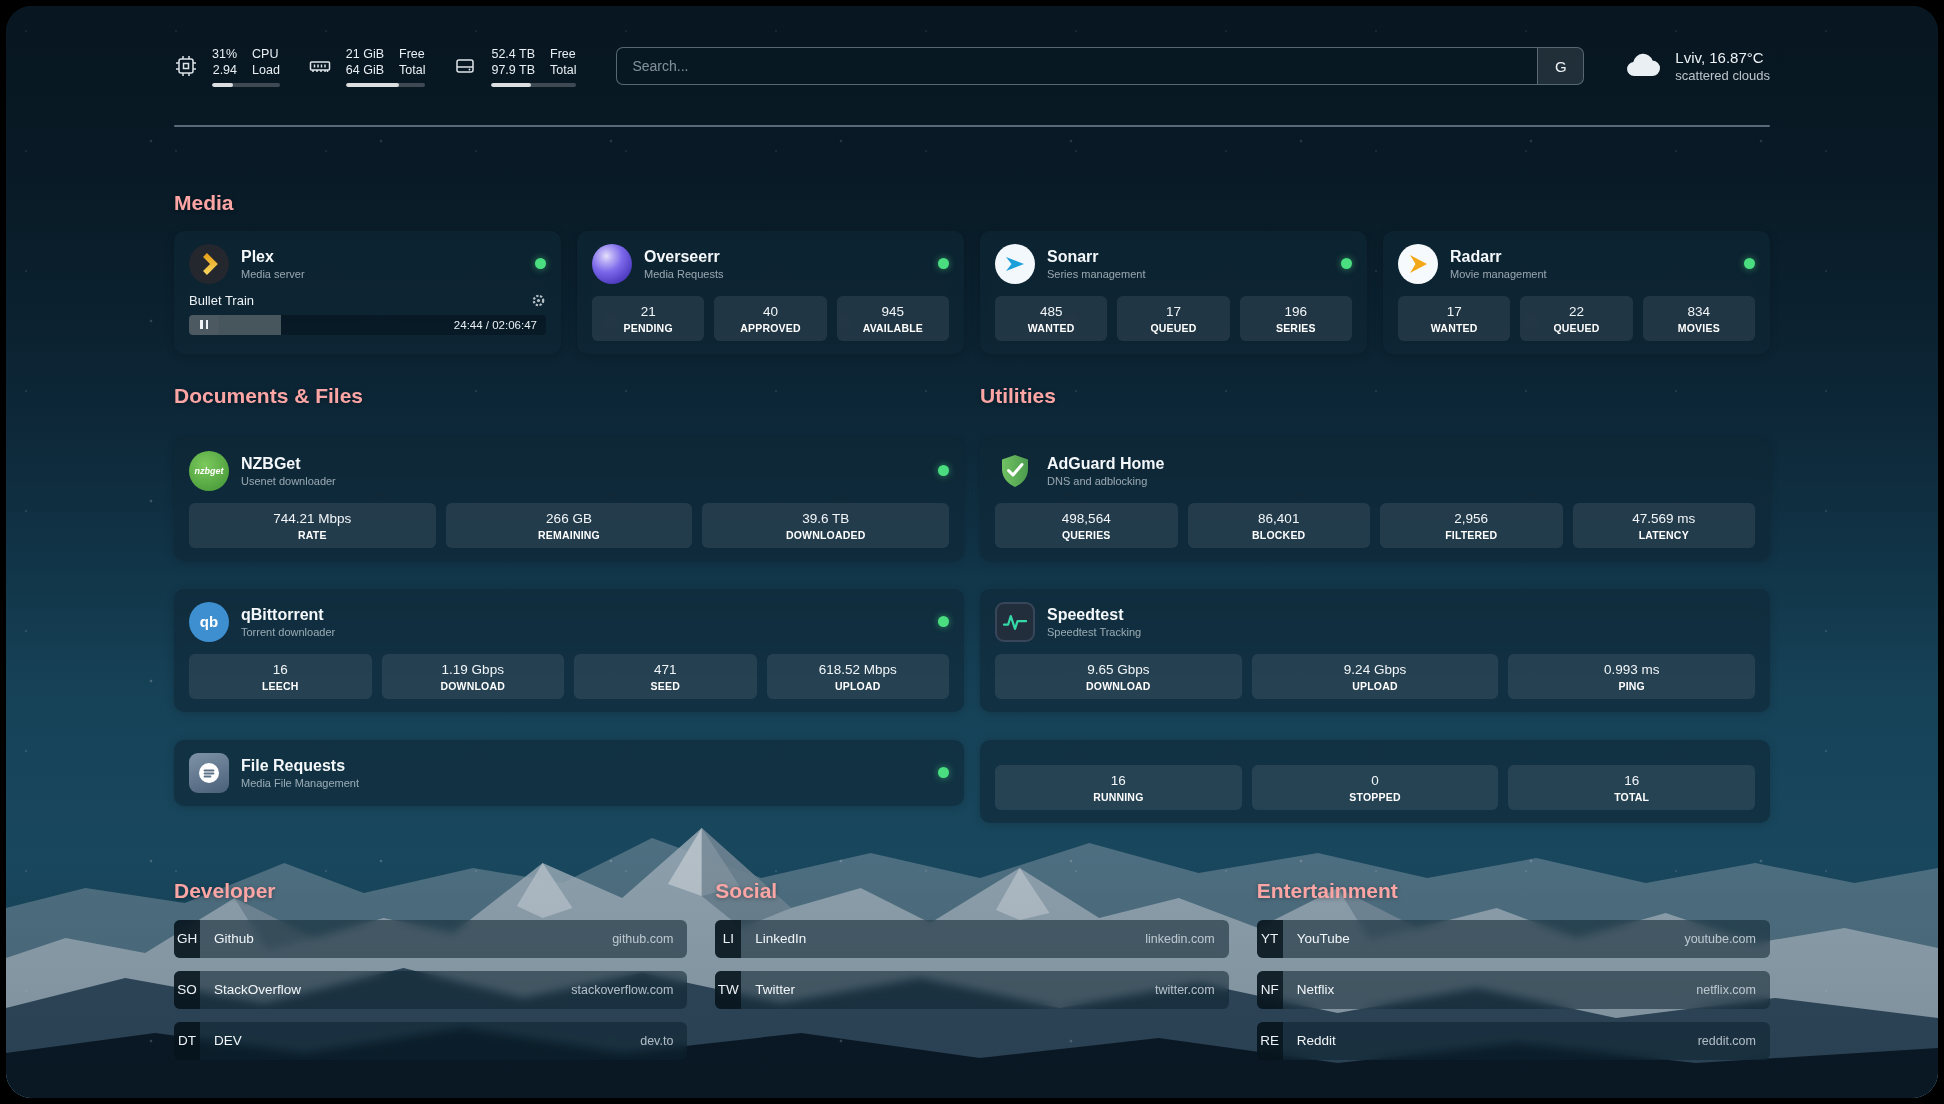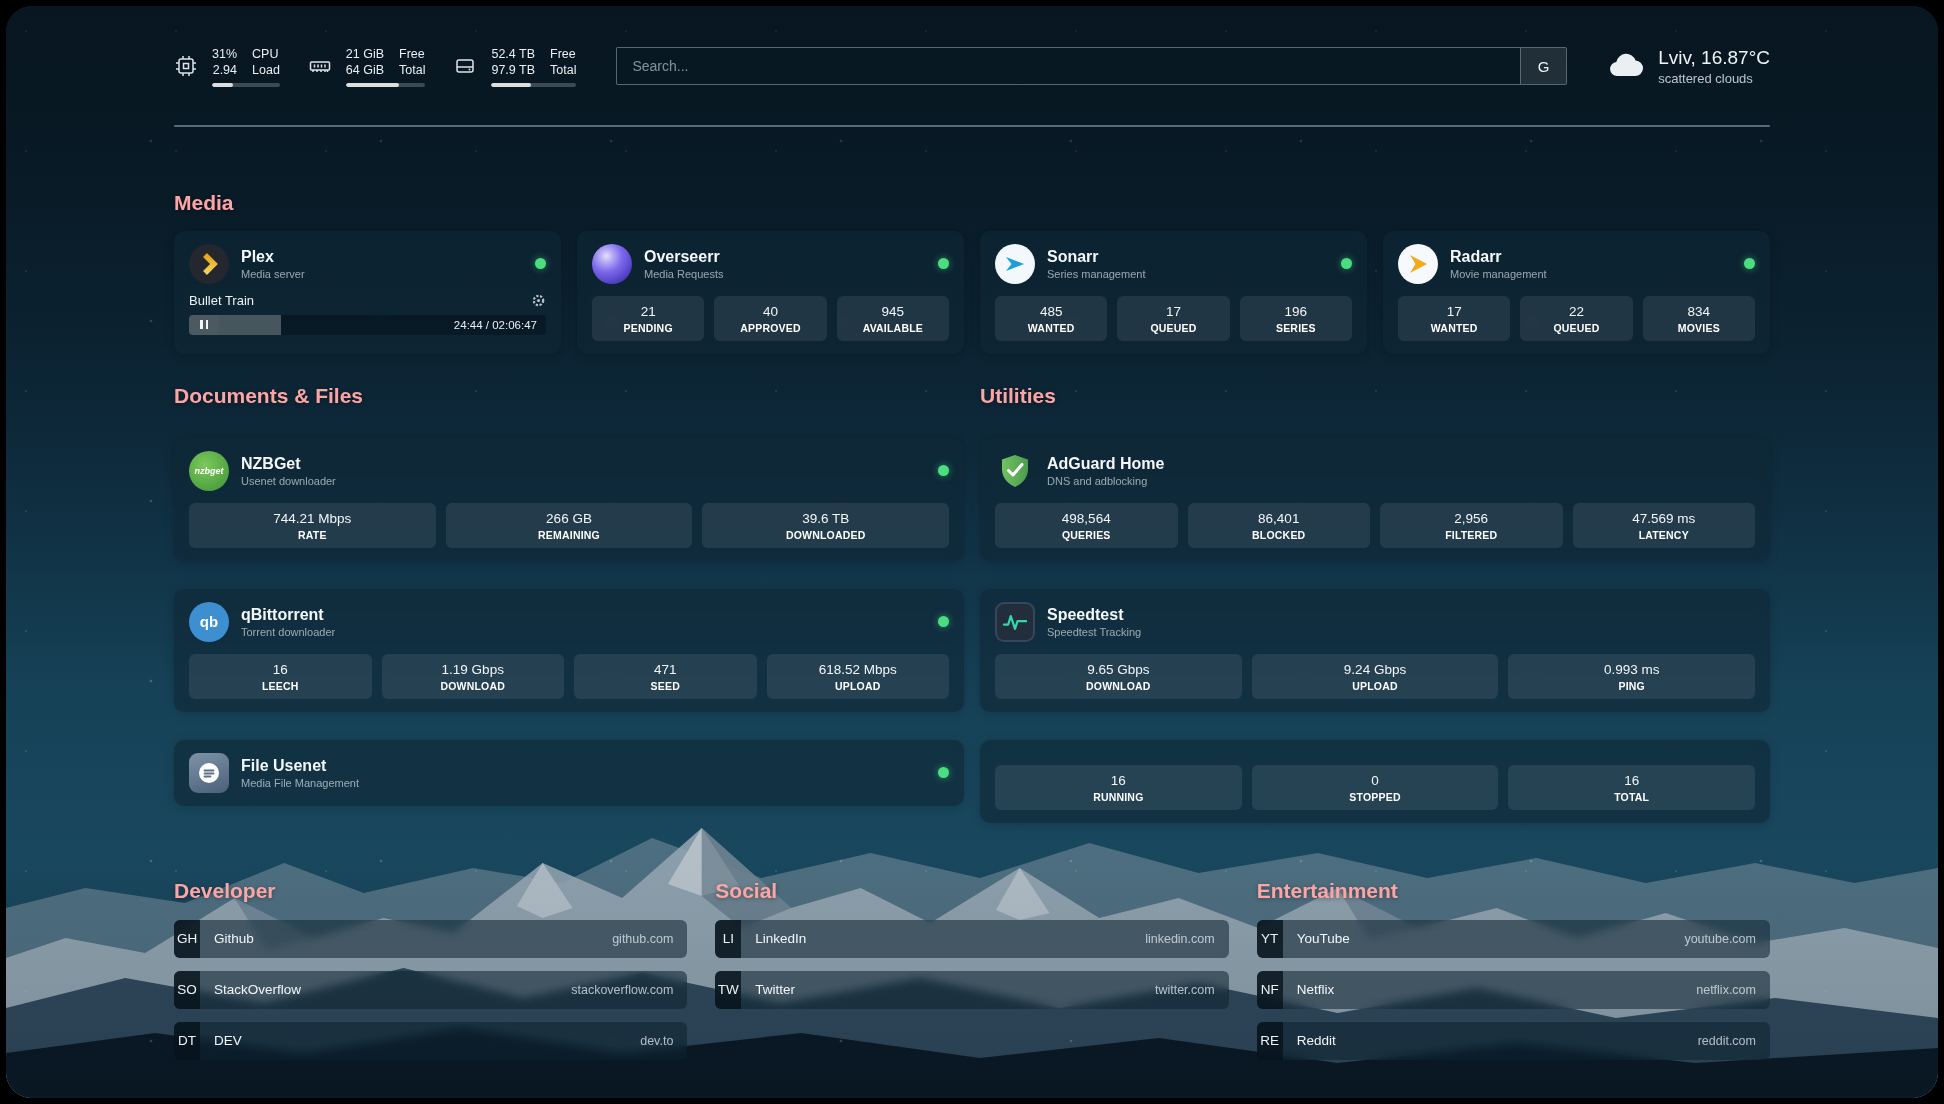--- a/index.html
+++ b/index.html
@@ -37,32 +37,32 @@
   .hw { display:flex; align-items:center; gap:14px; }
   .hw svg { width:24px; height:24px; flex:none; opacity:.95; }
   .hw-body { display:flex; flex-direction:column; }
   .hw-rows { display:flex; gap:15px; }
   .hw-col { display:flex; flex-direction:column; line-height:1.3; font-size:12.5px; color:#e9eff3; }
   .hw-vals { align-items:flex-end; }
   .hw-bar { height:4px; border-radius:2px; background:rgba(255,255,255,0.22); margin-top:4px; overflow:hidden; }
   .hw-fill { height:100%; background:rgba(255,255,255,0.82); border-radius:2px; }
 
   .search { flex:1; display:flex; align-items:stretch; height:38px;
-    border:1px solid rgba(200,215,225,0.42); border-radius:2px;
+    border:1px solid rgba(200,215,225,0.42); border-radius:7px;
     background:rgba(10,26,38,0.35); overflow:hidden; margin:0 14px; }
   .search input { flex:1; background:transparent; border:0; outline:0; color:#eef3f6;
     font-size:14px; padding:0 15px; font-family:inherit; }
   .search input::placeholder { color:rgba(230,240,245,0.55); }
   .g-btn { width:46px; display:flex; align-items:center; justify-content:center;
     background:rgba(255,255,255,0.10); border-left:1px solid rgba(200,215,225,0.35);
     color:#eef3f6; font-size:15px; cursor:pointer; }
 
   .weather { display:flex; align-items:center; gap:13px; flex:none; }
   .weather svg { width:38px; height:28px; }
-  .w-main { font-size:19px; }
+  .w-main { font-size:15px; }
   .w-sub { font-size:13px; color:rgba(235,243,248,0.78); margin-top:2px; }
 
   .divider { height:2px; background:rgba(170,190,205,0.5); border-radius:1px; margin-top:38px; }
 
   
   h2.sec { font-size:21px; font-weight:700; color:#fca5a5; margin:0;
     text-shadow:0 1px 4px rgba(0,0,0,0.35); }
   .sec-media { margin-top:64px; }
   .sec-media h2 { margin-bottom:16px; }
 
@@ -436,21 +436,21 @@
 
         <div class="card">
           <div class="card-head">
             <div class="svc-icon i-filebrowser">
               <svg viewBox="0 0 40 40">
                 <circle cx="20" cy="20" r="10" fill="#ffffff"></circle>
                 <path d="M15.5 17.5h9M15.5 20.5h9M15.5 23.5h6" stroke="#5b7187" stroke-width="1.8" stroke-linecap="round"></path>
               </svg>
             </div>
             <div class="svc-text">
-              <div class="svc-name">File Usenet</div>
+              <div class="svc-name">File Requests</div>
               <div class="svc-sub">Media File Management</div>
             </div>
             <span class="dot"></span>
           </div>
         </div>
       </div>
 
       <div class="col">
         <h2 class="sec">Utilities</h2>
 

